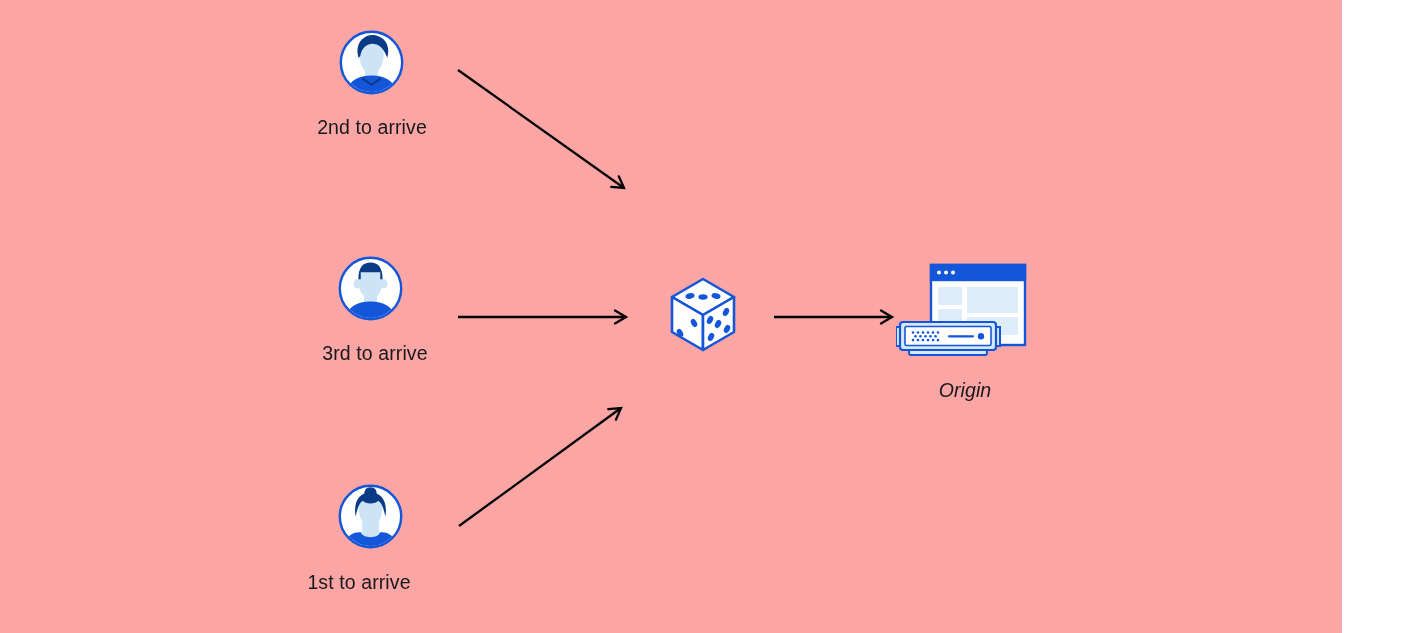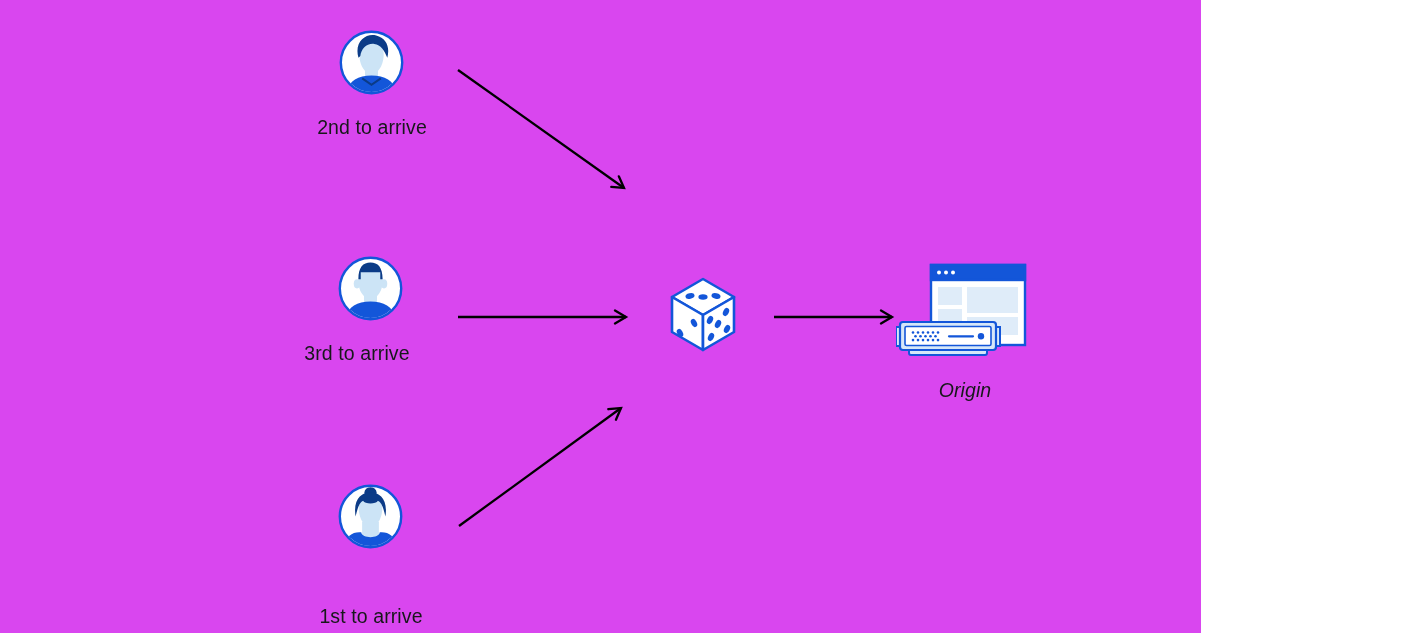--- a/index.html
+++ b/index.html
@@ -1,22 +1,22 @@
 <!DOCTYPE html>
 <html><head>
 <meta charset="utf-8">
 <style>
   * { margin: 0; padding: 0; box-sizing: border-box; }
   html, body { background: #ffffff; }
   body { font-family: "Liberation Sans", "DejaVu Sans", sans-serif; }
   .canvas {
     position: relative;
-    width: 1201px;
+    width: 1342px;
     height: 633px;
-    background: #d946ef;
+    background: #fca5a5;
     overflow: hidden;
   }
   .abs { position: absolute; }
   .node-label {
     position: absolute;
     width: 150px;
     text-align: center;
     font-size: 19.5px;
     letter-spacing: 0.1px;
     color: #17181a;
@@ -77,40 +77,40 @@
       <g clip-path="url(#clipB)">
         <rect x="29" y="38" width="14" height="16" fill="#cce4f6"></rect>
         <path d="M8,72 C10,57 20,50 36,50 C52,50 62,57 64,72 Z" fill="#1356d9"></path>
         <ellipse cx="21.5" cy="31" rx="3.5" ry="5" fill="#cce4f6"></ellipse>
         <ellipse cx="50.5" cy="31" rx="3.5" ry="5" fill="#cce4f6"></ellipse>
         <path d="M36,12 C44,12 49,18 49,28 C49,38 44,47 36,47 C28,47 23,38 23,28 C23,18 28,12 36,12 Z" fill="#cce4f6"></path>
         <path d="M23,26 C23,13 28,8 36,8 C44,8 49,13 49,26 L46.5,26 L46.5,18.5 L25.5,18.5 L25.5,26 Z" fill="#0b3b87"></path>
       </g>
     </svg>
   </div>
-  <div class="node-label" style="left:282px; top:342px;">3rd to arrive</div>
+  <div class="node-label" style="left:300px; top:342px;">3rd to arrive</div>
 
   <div class="abs" style="left:337px; top:483px;">
     <svg width="67" height="67" viewBox="0 0 72 72">
       <defs>
           <clipPath id="clipC">
             <circle cx="36" cy="36" r="31.7"></circle>
           </clipPath>
         </defs>
       <circle cx="36" cy="36" r="33" fill="#ffffff" stroke="#1356d9" stroke-width="2.6"></circle>
       <g clip-path="url(#clipC)">
         <ellipse cx="36" cy="10" rx="6.5" ry="5.5" fill="#0b3b87"></ellipse>
         <path d="M27,42 L27,56 C24,57 22,60 21,64 L51,64 C50,60 48,57 45,56 L45,42 Z" fill="#cce4f6"></path>
         <path d="M6,72 C8,58 16,52 26,53 C27,60 45,60 46,53 C56,52 64,58 66,72 Z" fill="#1356d9"></path>
         <path d="M36,14 C45,14 49.5,21 48.5,30 C47.5,39 43,47 36,47 C29,47 24.5,39 23.5,30 C22.5,21 27,14 36,14 Z" fill="#cce4f6"></path>
         <path d="M20,36 C17,18 26,10 36,10 C46,10 55,18 52,36 C50,27 48,21 44,19 C42,23 30,23 28,19 C24,21 22,27 20,36 Z" fill="#0b3b87"></path>
       </g>
     </svg>
   </div>
-  <div class="node-label" style="left:296px; top:571px;margin-top:34px;">1st to arrive</div>
+  <div class="node-label" style="left:284px; top:571px;">1st to arrive</div>
 
   <div class="abs" style="left:666px; top:276px;">
     <svg width="74" height="78" viewBox="0 0 74 78">
       <g stroke="#1356d9" stroke-width="2.6" stroke-linejoin="round" fill="#ffffff">
         <path d="M37,3 L68,21 L37,39 L6,21 Z"></path>
         <path d="M6,21 L37,39 L37,74 L6,56 Z"></path>
         <path d="M37,39 L68,21 L68,56 L37,74 Z"></path>
       </g>
       <g fill="#1356d9">
 

